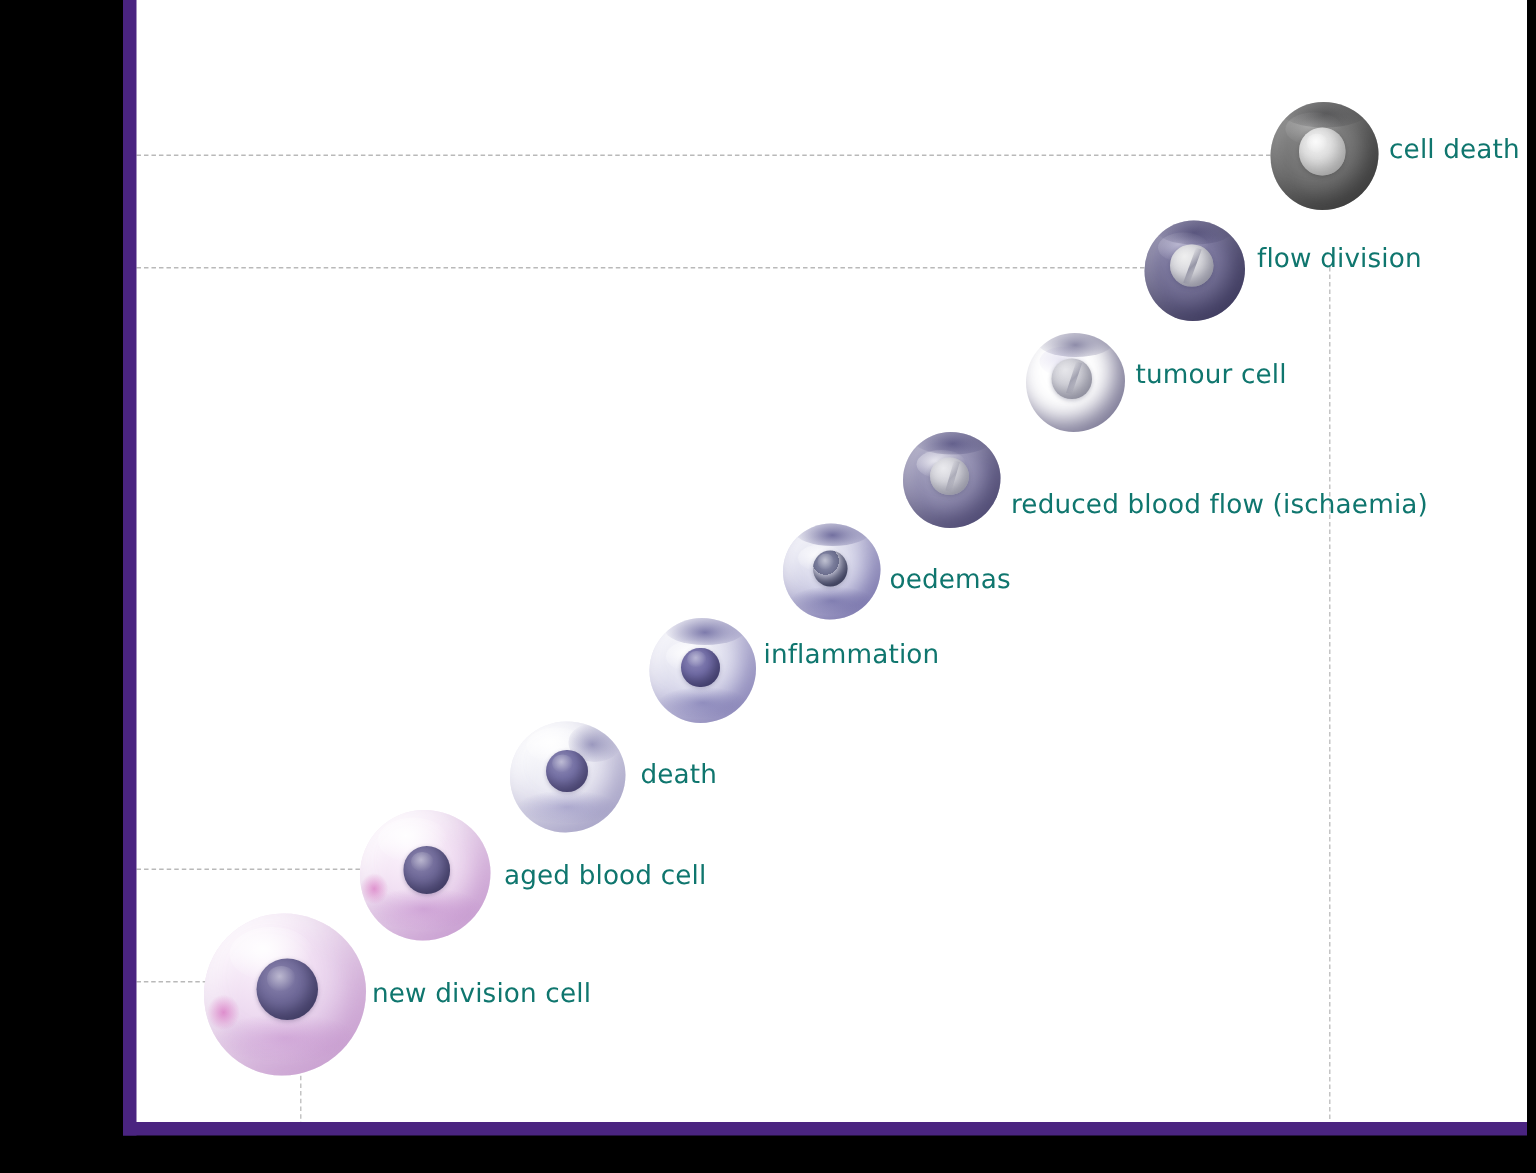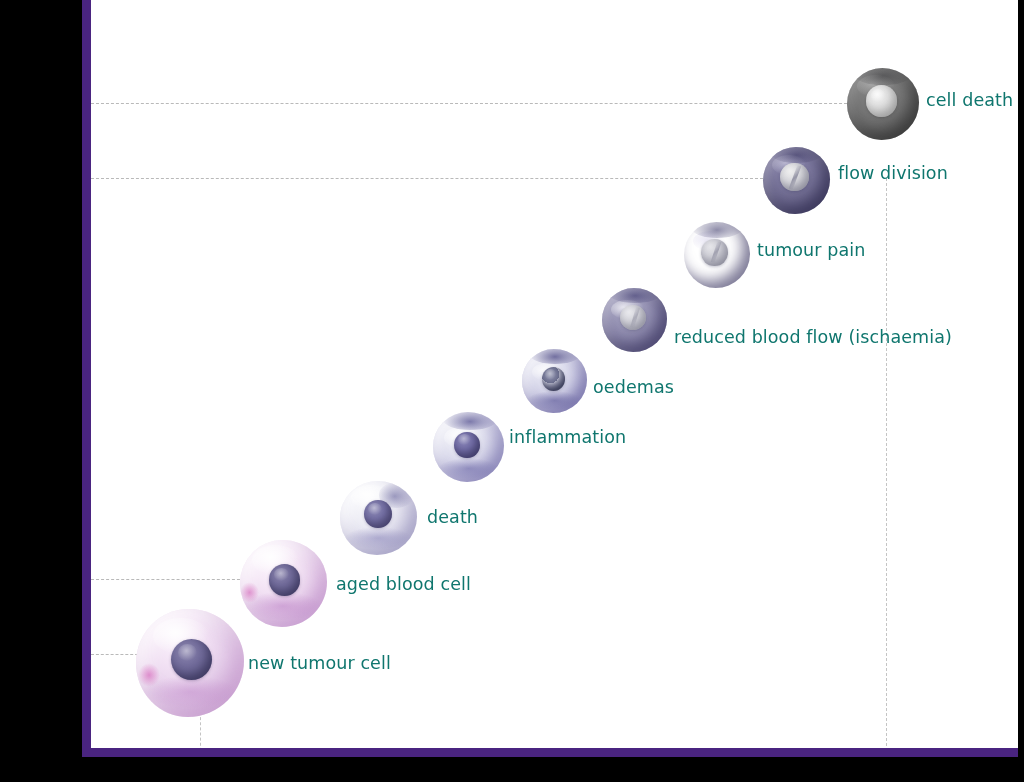--- a/index.html
+++ b/index.html
@@ -123,21 +123,21 @@
       <div class="rim-gloss" style="left:16%; top:8%; width:52%; height:34%; background:radial-gradient(ellipse at 40% 40%, rgba(255,255,255,0.92) 0%, rgba(255,255,255,0) 70%); border-radius:50%;"></div>
       <div class="rim-gloss" style="left:6%; top:62%; width:88%; height:30%; background:radial-gradient(ellipse at 50% 50%, rgba(186,124,196,0.42) 0%, rgba(186,124,196,0) 72%); border-radius:50%;"></div>
       <div class="rim-gloss" style="left:2%; top:50%; width:20%; height:22%; background:radial-gradient(ellipse at 50% 50%, rgba(209,78,176,0.55) 0%, rgba(209,78,176,0) 70%); border-radius:50%;"></div>
     </div>
     <div class="nucleus" style="left:32%; top:28%; width:38%; height:38%;
            background: radial-gradient(circle at 36% 30%, #8b85ae 0%, #726c9b 38%, #5f5a88 70%, #514d77 100%);
            box-shadow: inset -4px -5px 9px rgba(40,35,70,0.5), 0 1px 3px rgba(80,60,110,0.35);">
       <div class="nuc-gloss" style="left:18%; top:12%; width:46%; height:40%; background:radial-gradient(ellipse at 45% 40%, rgba(255,255,255,0.42) 0%, rgba(255,255,255,0) 72%);"></div>
     </div>
   </div>
-  <div class="cell-label" style="left:248px; top:655px;">new tumour cell</div>
+  <div class="cell-label" style="left:248px; top:655px;">new division cell</div>
 
   <div class="cell" style="left:240px; top:540px; width:87px; height:87px;">
     <div class="body" style="background:
            radial-gradient(circle at 36% 26%, #fcf5fd 0%, #f5e7f6 26%, #ebd5ee 55%, #e0c3e6 78%, #cfa6d9 100%);
            box-shadow: inset -9px -10px 18px rgba(170,110,180,0.42), inset 6px 7px 15px rgba(255,255,255,0.85);">
       <div class="rim-gloss" style="left:14%; top:6%; width:54%; height:34%; background:radial-gradient(ellipse at 40% 40%, rgba(255,255,255,0.9) 0%, rgba(255,255,255,0) 70%); border-radius:50%;"></div>
       <div class="rim-gloss" style="left:4%; top:60%; width:90%; height:32%; background:radial-gradient(ellipse at 50% 50%, rgba(178,112,190,0.45) 0%, rgba(178,112,190,0) 72%); border-radius:50%;"></div>
       <div class="rim-gloss" style="left:0%; top:48%; width:22%; height:24%; background:radial-gradient(ellipse at 50% 50%, rgba(206,72,172,0.5) 0%, rgba(206,72,172,0) 70%); border-radius:50%;"></div>
     </div>
     <div class="nucleus" style="left:33%; top:28%; width:36%; height:36%;
@@ -217,21 +217,21 @@
            box-shadow: inset -7px -7px 14px rgba(48,44,88,0.62), inset 4px 4px 10px rgba(255,255,255,0.3);">
       <div class="rim-gloss" style="left:14%; top:14%; width:50%; height:30%; background:radial-gradient(ellipse at 40% 40%, rgba(225,222,240,0.7) 0%, rgba(225,222,240,0) 70%); border-radius:50%;"></div>
       <div class="rim-gloss" style="left:10%; top:-8%; width:80%; height:32%; background:radial-gradient(ellipse at 50% 62%, rgba(52,48,100,0.55) 0%, rgba(52,48,100,0) 72%); border-radius:50%;"></div>
     </div>
     <div class="nucleus" style="left:26%; top:26%; width:40%; height:40%;
            background: radial-gradient(circle at 34% 28%, #e6e6ea 0%, #d2d2d9 36%, #bcbcc5 68%, #a2a2ae 100%);
            box-shadow: inset -3px -4px 8px rgba(105,105,125,0.5), 0 1px 3px rgba(60,60,95,0.3);">
       <div class="nuc-gloss" style="left:48%; top:8%; width:16%; height:84%; border-radius:0; background:linear-gradient(120deg, rgba(130,130,150,0) 0%, rgba(130,130,150,0.6) 50%, rgba(130,130,150,0) 100%); transform:rotate(18deg);"></div>
     </div>
   </div>
-  <div class="cell-label" style="left:757px; top:242px;">tumour pain</div>
+  <div class="cell-label" style="left:757px; top:242px;">tumour cell</div>
 
   <div class="cell" style="left:763px; top:147px; width:67px; height:67px;">
     <div class="body" style="background:
            radial-gradient(circle at 42% 28%, #8e8ab0 0%, #7d799f 26%, #6d698e 54%, #5f5b80 78%, #545073 100%);
            box-shadow: inset -7px -7px 14px rgba(42,38,74,0.62), inset 4px 4px 10px rgba(255,255,255,0.28);">
       <div class="rim-gloss" style="left:14%; top:12%; width:50%; height:30%; background:radial-gradient(ellipse at 40% 40%, rgba(216,214,232,0.6) 0%, rgba(216,214,232,0) 70%); border-radius:50%;"></div>
       <div class="rim-gloss" style="left:10%; top:-8%; width:80%; height:32%; background:radial-gradient(ellipse at 50% 62%, rgba(46,42,86,0.5) 0%, rgba(46,42,86,0) 72%); border-radius:50%;"></div>
     </div>
     <div class="nucleus" style="left:26%; top:24%; width:42%; height:42%;
            background: radial-gradient(circle at 34% 28%, #efefef 0%, #dcdce0 36%, #c5c5cc 68%, #adadb6 100%);

